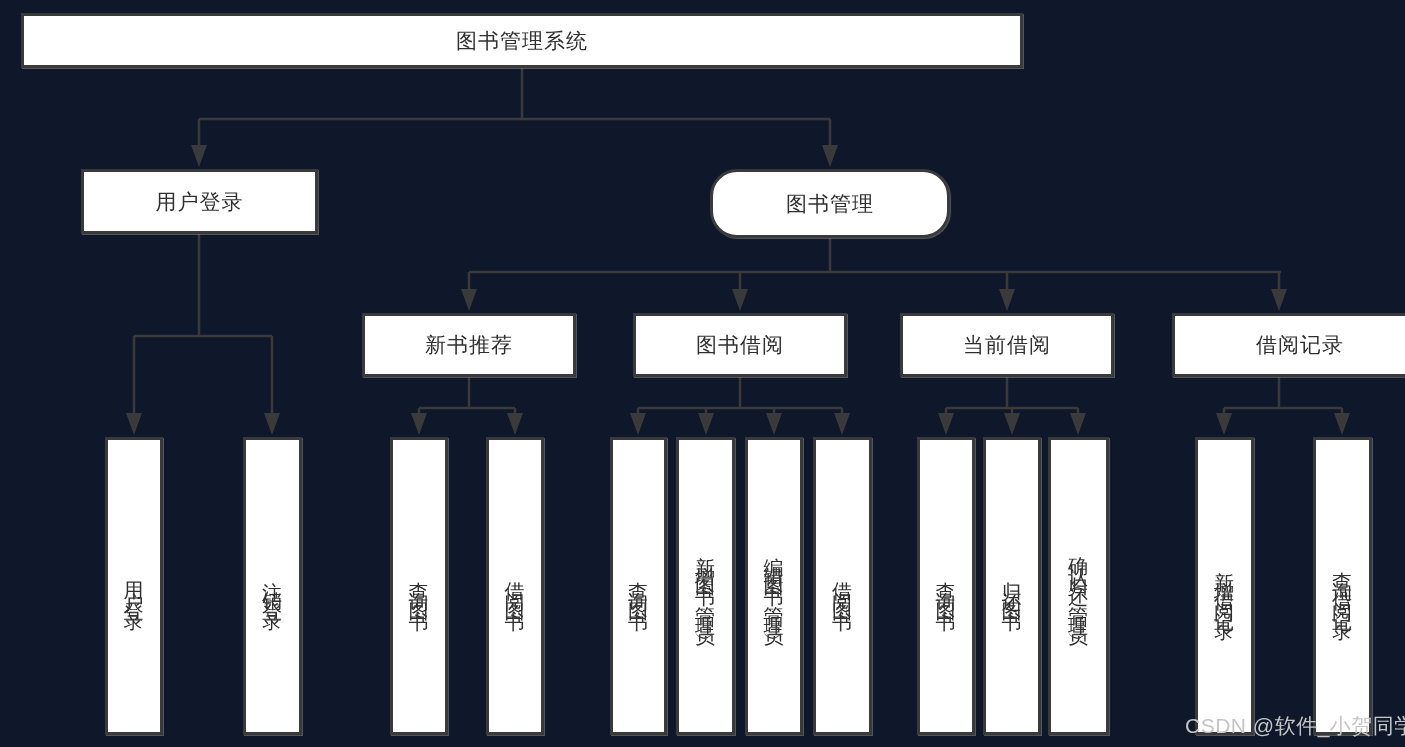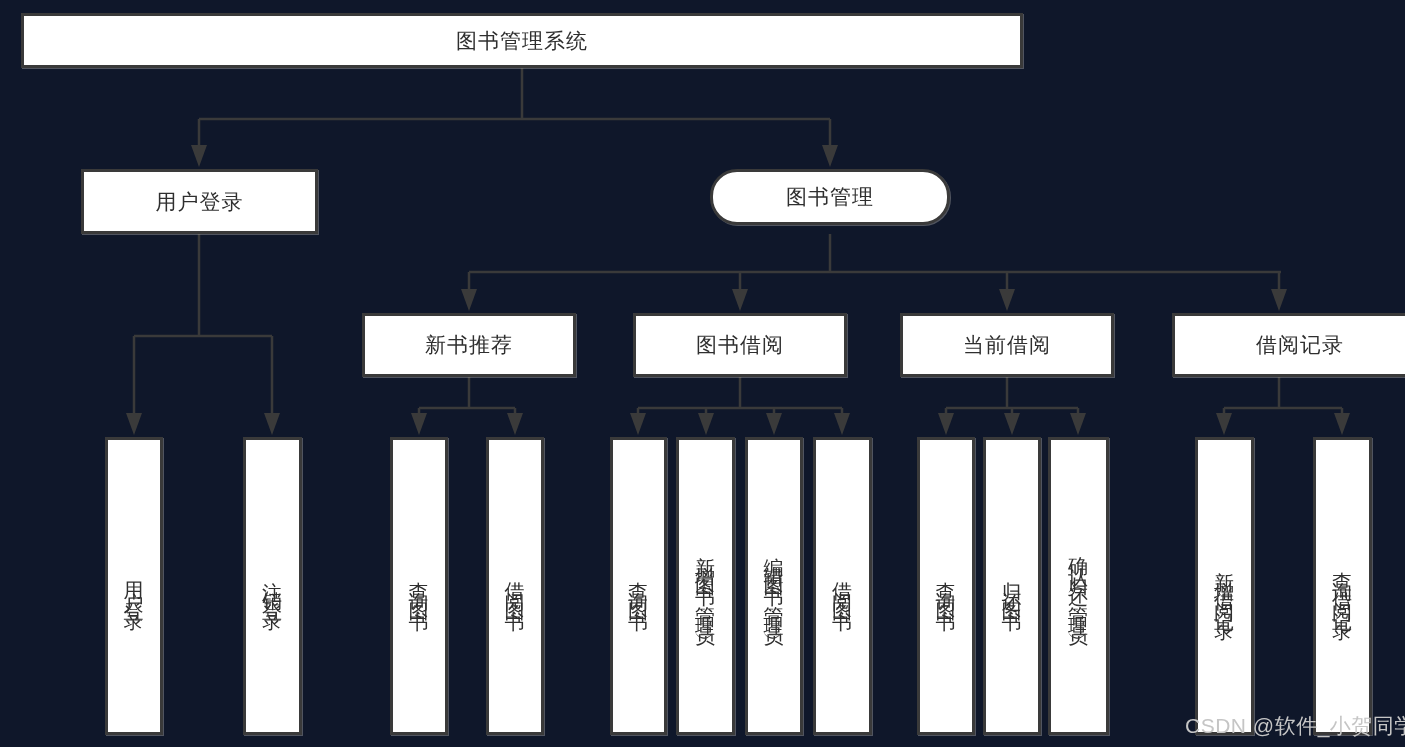--- a/index.html
+++ b/index.html
@@ -112,21 +112,21 @@
       <polygon points="1004,413 1020,413 1012,435"></polygon>
       <polygon points="1070,413 1086,413 1078,435"></polygon>
       <polygon points="1216,413 1232,413 1224,435"></polygon>
       <polygon points="1334,413 1350,413 1342,435"></polygon>
     </g>
   </svg>
 
   <div class="box" style="left:21px; top:13px; width:1002px; height:55px;">图书管理系统</div>
 
   <div class="box" style="left:81px; top:169px; width:237px; height:65px;">用户登录</div>
-  <div class="box" style="left:710px; top:169px; width:240px; height:56px;border-radius:27px;">图书管理</div>
+  <div class="box" style="left:710px; top:169px; width:240px; height:69px;border-radius:27px;">图书管理</div>
 
   <div class="box" style="left:362px; top:313px; width:214px; height:64px;">新书推荐</div>
   <div class="box" style="left:633px; top:313px; width:214px; height:64px;">图书借阅</div>
   <div class="box" style="left:900px; top:313px; width:214px; height:64px;font-family:Liberation Serif, serif;">当前借阅</div>
   <div class="box" style="left:1172px; top:313px; width:256px; height:64px;">借阅记录</div>
 
   <div class="box leaf" style="left:105px; top:437px; width:58px; height:298px;">用户登录</div>
   <div class="box leaf" style="left:243px; top:437px; width:59px; height:298px;">注销登录</div>
 
   <div class="box leaf" style="left:390px; top:437px; width:58px; height:298px;">查询图书</div>

